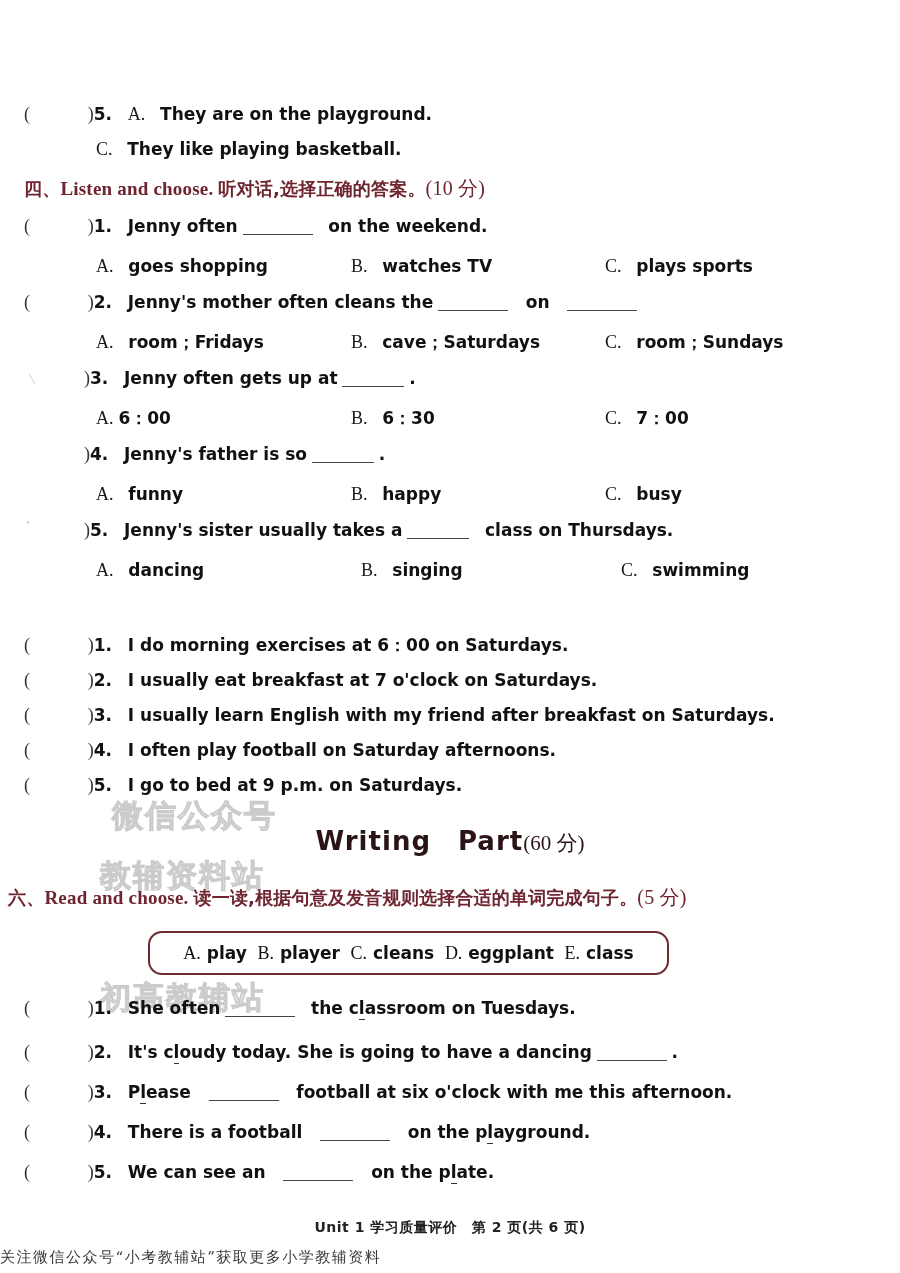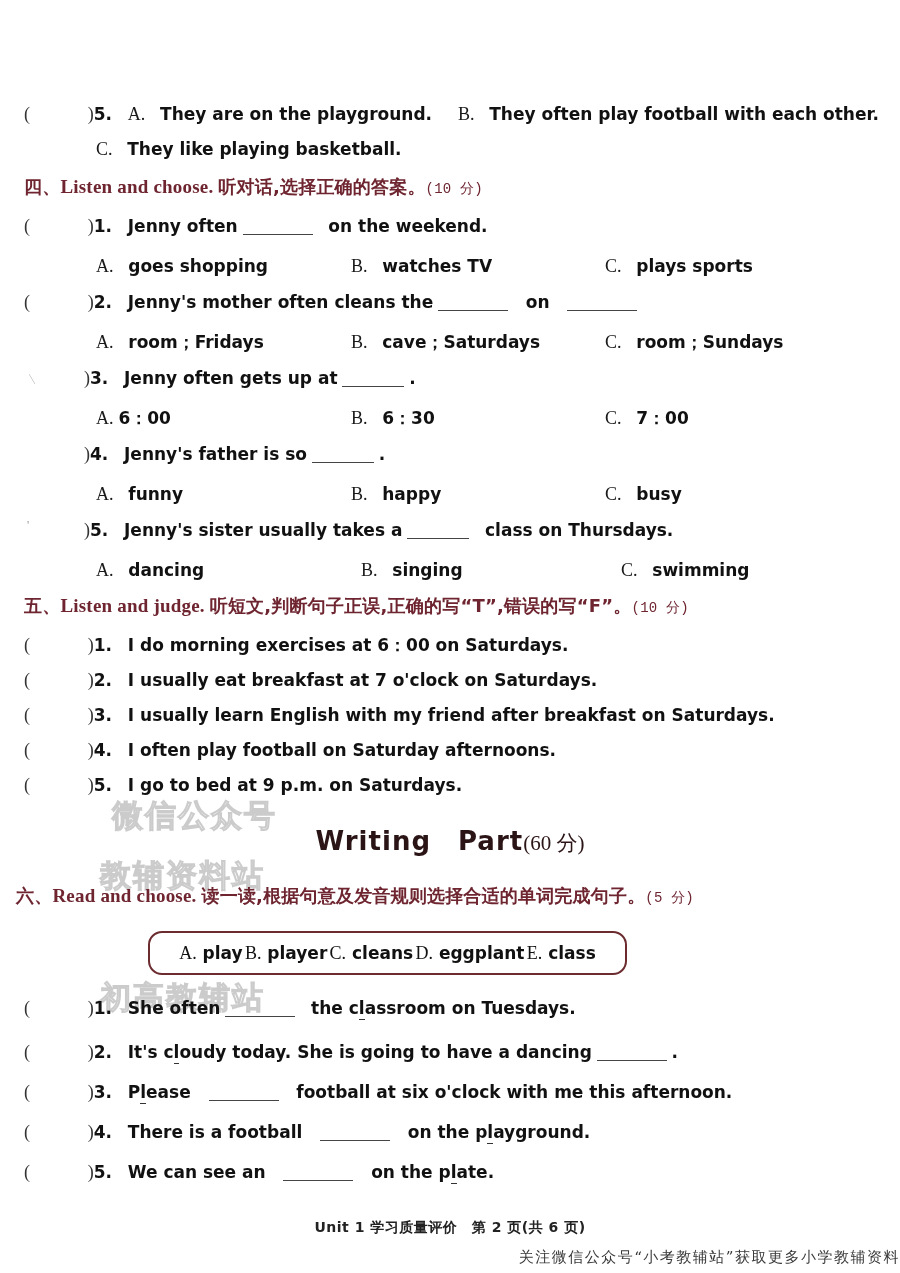--- a/index.html
+++ b/index.html
@@ -114,23 +114,23 @@
     font-weight: 700;
     font-size: 19px;
     letter-spacing: .2px;
   }
   .section-head .cn {
     font-family: "DejaVu Sans", sans-serif;
     font-weight: 700;
     font-size: 18px;
   }
   .section-head .score {
-    font-family: Liberation Mono, monospace;
+    font-family: Liberation Serif, serif;
     font-weight: 400;
-    font-size: 14px;
+    font-size: 20px;
   }
 
   
   .part-banner {
     position: absolute;
     left: 0;
     width: 900px;
     text-align: center;
     color: #2b1416;
     font-family: "DejaVu Sans", sans-serif;
@@ -143,21 +143,21 @@
     font-weight: 400;
     font-size: 21px;
     letter-spacing: 0;
   }
 
   
   .word-bank {
     position: absolute;
     left: 148px;
     top: 931px;
-    width: 479px;
+    width: 521px;
     height: 44px;
     border: 2px solid #6b2b2f;
     border-radius: 14px;
     box-sizing: border-box;
     display: flex;
     align-items: center;
     justify-content: space-around;
     padding: 0 28px;
     background: transparent;
   }
@@ -183,21 +183,21 @@
     font-family: "DejaVu Sans", sans-serif;
     font-weight: 700;
     font-size: 14px;
     color: #222;
     letter-spacing: .5px;
   }
   .footer-promo {
     position: absolute;
     left: 0;
     width: 900px;
-    text-align: right;
+    text-align: left;
     font-family: "DejaVu Serif", serif;
     font-size: 15px;
     color: #3a3a3a;
     letter-spacing: 1.5px;
   }
 </style>
 </head>
 <body>
 
 <div class="page">
@@ -213,25 +213,20 @@
     <div class="row" style="left:24px; top:105px;">
       <span class="paren" style="position:static;">(</span>
       <span style="display:inline-block;width:48px;"></span>
       <span class="close-paren">)</span><span class="q-text num">5.</span>
       <span style="display:inline-block;width:6px;"></span>
       <span class="opt-letter">A.</span>
       <span style="display:inline-block;width:5px;"></span>
       <span class="q-text">They are on the playground.</span>
     </div>
 
-    <div class="row" style="left:458px; top:105px;">
-      <span class="opt-letter">B.</span>
-      <span style="display:inline-block;width:5px;"></span>
-      <span class="q-text">They often play football with each other.</span>
-    </div>
 
     <div class="row" style="left:96px; top:140px;">
       <span class="opt-letter">C.</span>
       <span style="display:inline-block;width:5px;"></span>
       <span class="q-text">They like playing basketball.</span>
     </div>
 
     <div class="section-head" style="left:24px; top:175px;">
       <span class="cn">四、</span><span>Listen and choose.</span>
       <span class="cn">听对话,选择正确的答案。</span><span class="score">(10 分)</span>
@@ -355,24 +350,20 @@
       <span class="opt-letter">B.</span>
       <span style="display:inline-block;width:5px;"></span>
       <span class="q-text">singing</span>
     </div>
     <div class="row" style="left:605px; top:561px;margin-left:16px;">
       <span class="opt-letter">C.</span>
       <span style="display:inline-block;width:5px;"></span>
       <span class="q-text">swimming</span>
     </div>
 
-    <div class="section-head" style="left:24px; top:594px;">
-      <span class="cn">五、</span><span>Listen and judge.</span>
-      <span class="cn">听短文,判断句子正误,正确的写“T”,错误的写“F”。</span><span class="score">(10 分)</span>
-    </div>
 
     <div class="row" style="left:24px; top:636px;">
       <span class="paren" style="position:static;">(</span>
       <span style="display:inline-block;width:48px;"></span>
       <span class="close-paren">)</span><span class="q-text num">1.</span>
       <span style="display:inline-block;width:6px;"></span>
       <span class="q-text">I do morning exercises at 6：00 on Saturdays.</span>
     </div>
     <div class="row" style="left:24px; top:671px;">
       <span class="paren" style="position:static;">(</span>
@@ -400,21 +391,21 @@
       <span style="display:inline-block;width:48px;"></span>
       <span class="close-paren">)</span><span class="q-text num">5.</span>
       <span style="display:inline-block;width:6px;"></span>
       <span class="q-text">I go to bed at 9 p.m. on Saturdays.</span>
     </div>
 
     <div class="part-banner" style="top:824px;">
       <span>Writing　Part</span><span class="score">(60 分)</span>
     </div>
 
-    <div class="section-head" style="left:16px; top:884px;">
+    <div class="section-head" style="left:8px; top:884px;">
       <span class="cn">六、</span><span>Read and choose.</span>
       <span class="cn">读一读,根据句意及发音规则选择合适的单词完成句子。</span><span class="score">(5 分)</span>
     </div>
 
     <div class="word-bank">
       <span class="wb-item">
         <span class="lt">A.</span>
         <span>play</span>
       </span>
       <span class="wb-item">

